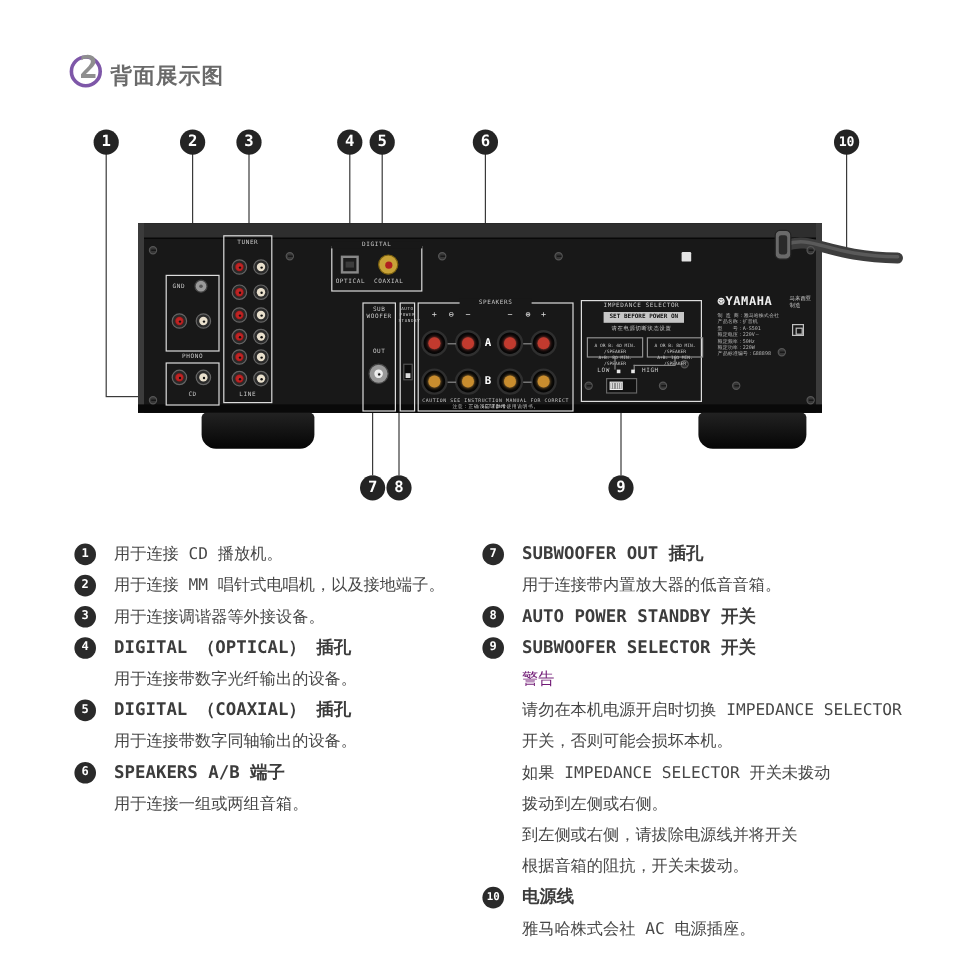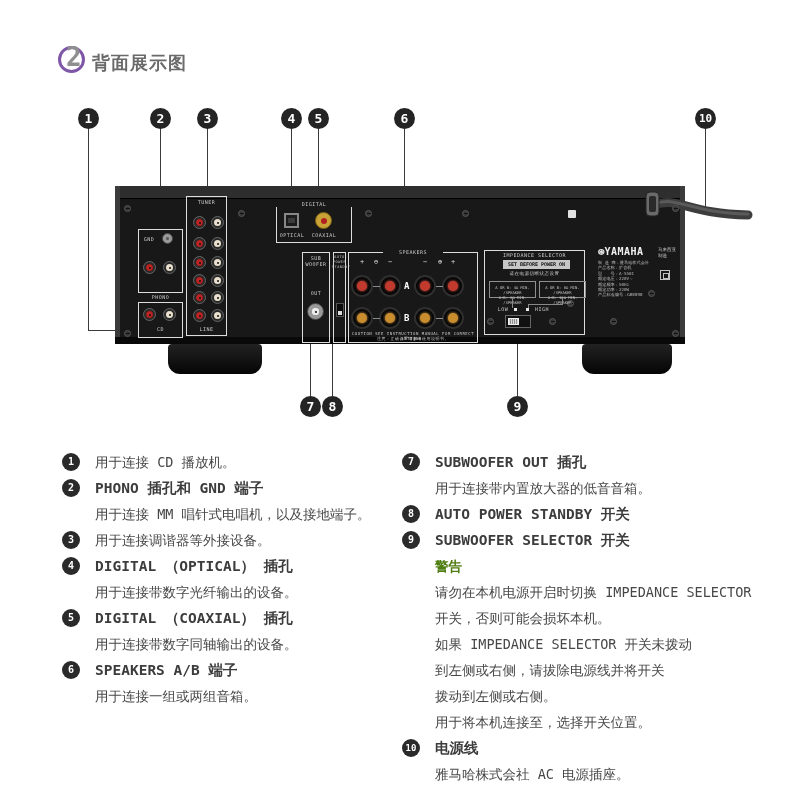--- a/index.html
+++ b/index.html
@@ -77,21 +77,21 @@
 
   
   .col { position:absolute; top:449px; }
   .col.left { left:62px; width:335px; }
   .col.right { left:402px; width:375px; }
   .litem { position:relative; }
   .lnum { position:absolute; left:0; top:4px; width:18px; height:18px; border-radius:50%; background:#2a2a2a; color:#fff;
           font-size:10px; font-weight:bold; text-align:center; line-height:18px; }
   .ltitle { margin-left:33px; font-size:14.5px; font-weight:bold; color:#3c3c3c; line-height:26px; white-space:nowrap; }
   .lline-txt { margin-left:33px; font-size:13.5px; color:#474747; line-height:26px; white-space:nowrap; }
-  .warn { font-weight:bold; color:#4d7c0f; }
+  .warn { font-weight:normal; color:#701a75; }
 </style>
 </head>
 <body>
 
 <div class="page">
 
   <div class="hdr-ring"></div>
   <div class="hdr-num">2</div>
   <div class="hdr-title">背面展示图</div>
 
@@ -256,21 +256,20 @@
 产品标准编号：G88898</div>
   <div class="dsq"></div>
 
   <div class="col left">
     <div class="litem">
       <div class="lnum">1</div>
       <div class="lline-txt">用于连接 CD 播放机。</div>
     </div>
     <div class="litem">
       <div class="lnum">2</div>
-      <div class="ltitle">PHONO 插孔和 GND 端子</div>
       <div class="lline-txt">用于连接 MM 唱针式电唱机，以及接地端子。</div>
     </div>
     <div class="litem">
       <div class="lnum">3</div>
       <div class="lline-txt">用于连接调谐器等外接设备。</div>
     </div>
     <div class="litem">
       <div class="lnum">4</div>
       <div class="ltitle">DIGITAL （OPTICAL） 插孔</div>
       <div class="lline-txt">用于连接带数字光纤输出的设备。</div>
@@ -297,23 +296,23 @@
       <div class="lnum">8</div>
       <div class="ltitle">AUTO POWER STANDBY 开关</div>
     </div>
     <div class="litem">
       <div class="lnum">9</div>
       <div class="ltitle">SUBWOOFER SELECTOR 开关</div>
       <div class="lline-txt warn">警告</div>
       <div class="lline-txt">请勿在本机电源开启时切换 IMPEDANCE SELECTOR</div>
       <div class="lline-txt">开关，否则可能会损坏本机。</div>
       <div class="lline-txt">如果 IMPEDANCE SELECTOR 开关未拨动</div>
+      <div class="lline-txt">拨动到左侧或右侧。</div>
       <div class="lline-txt">到左侧或右侧，请拔除电源线并将开关</div>
-      <div class="lline-txt">拨动到左侧或右侧。</div>
-      <div class="lline-txt">用于将本机连接至，选择开关位置。</div>
+      <div class="lline-txt">根据音箱的阻抗，开关未拨动。</div>
     </div>
     <div class="litem">
       <div class="lnum" style="font-size:9px;">10</div>
       <div class="ltitle">电源线</div>
       <div class="lline-txt">雅马哈株式会社 AC 电源插座。</div>
     </div>
   </div>
 
 </div>
 

